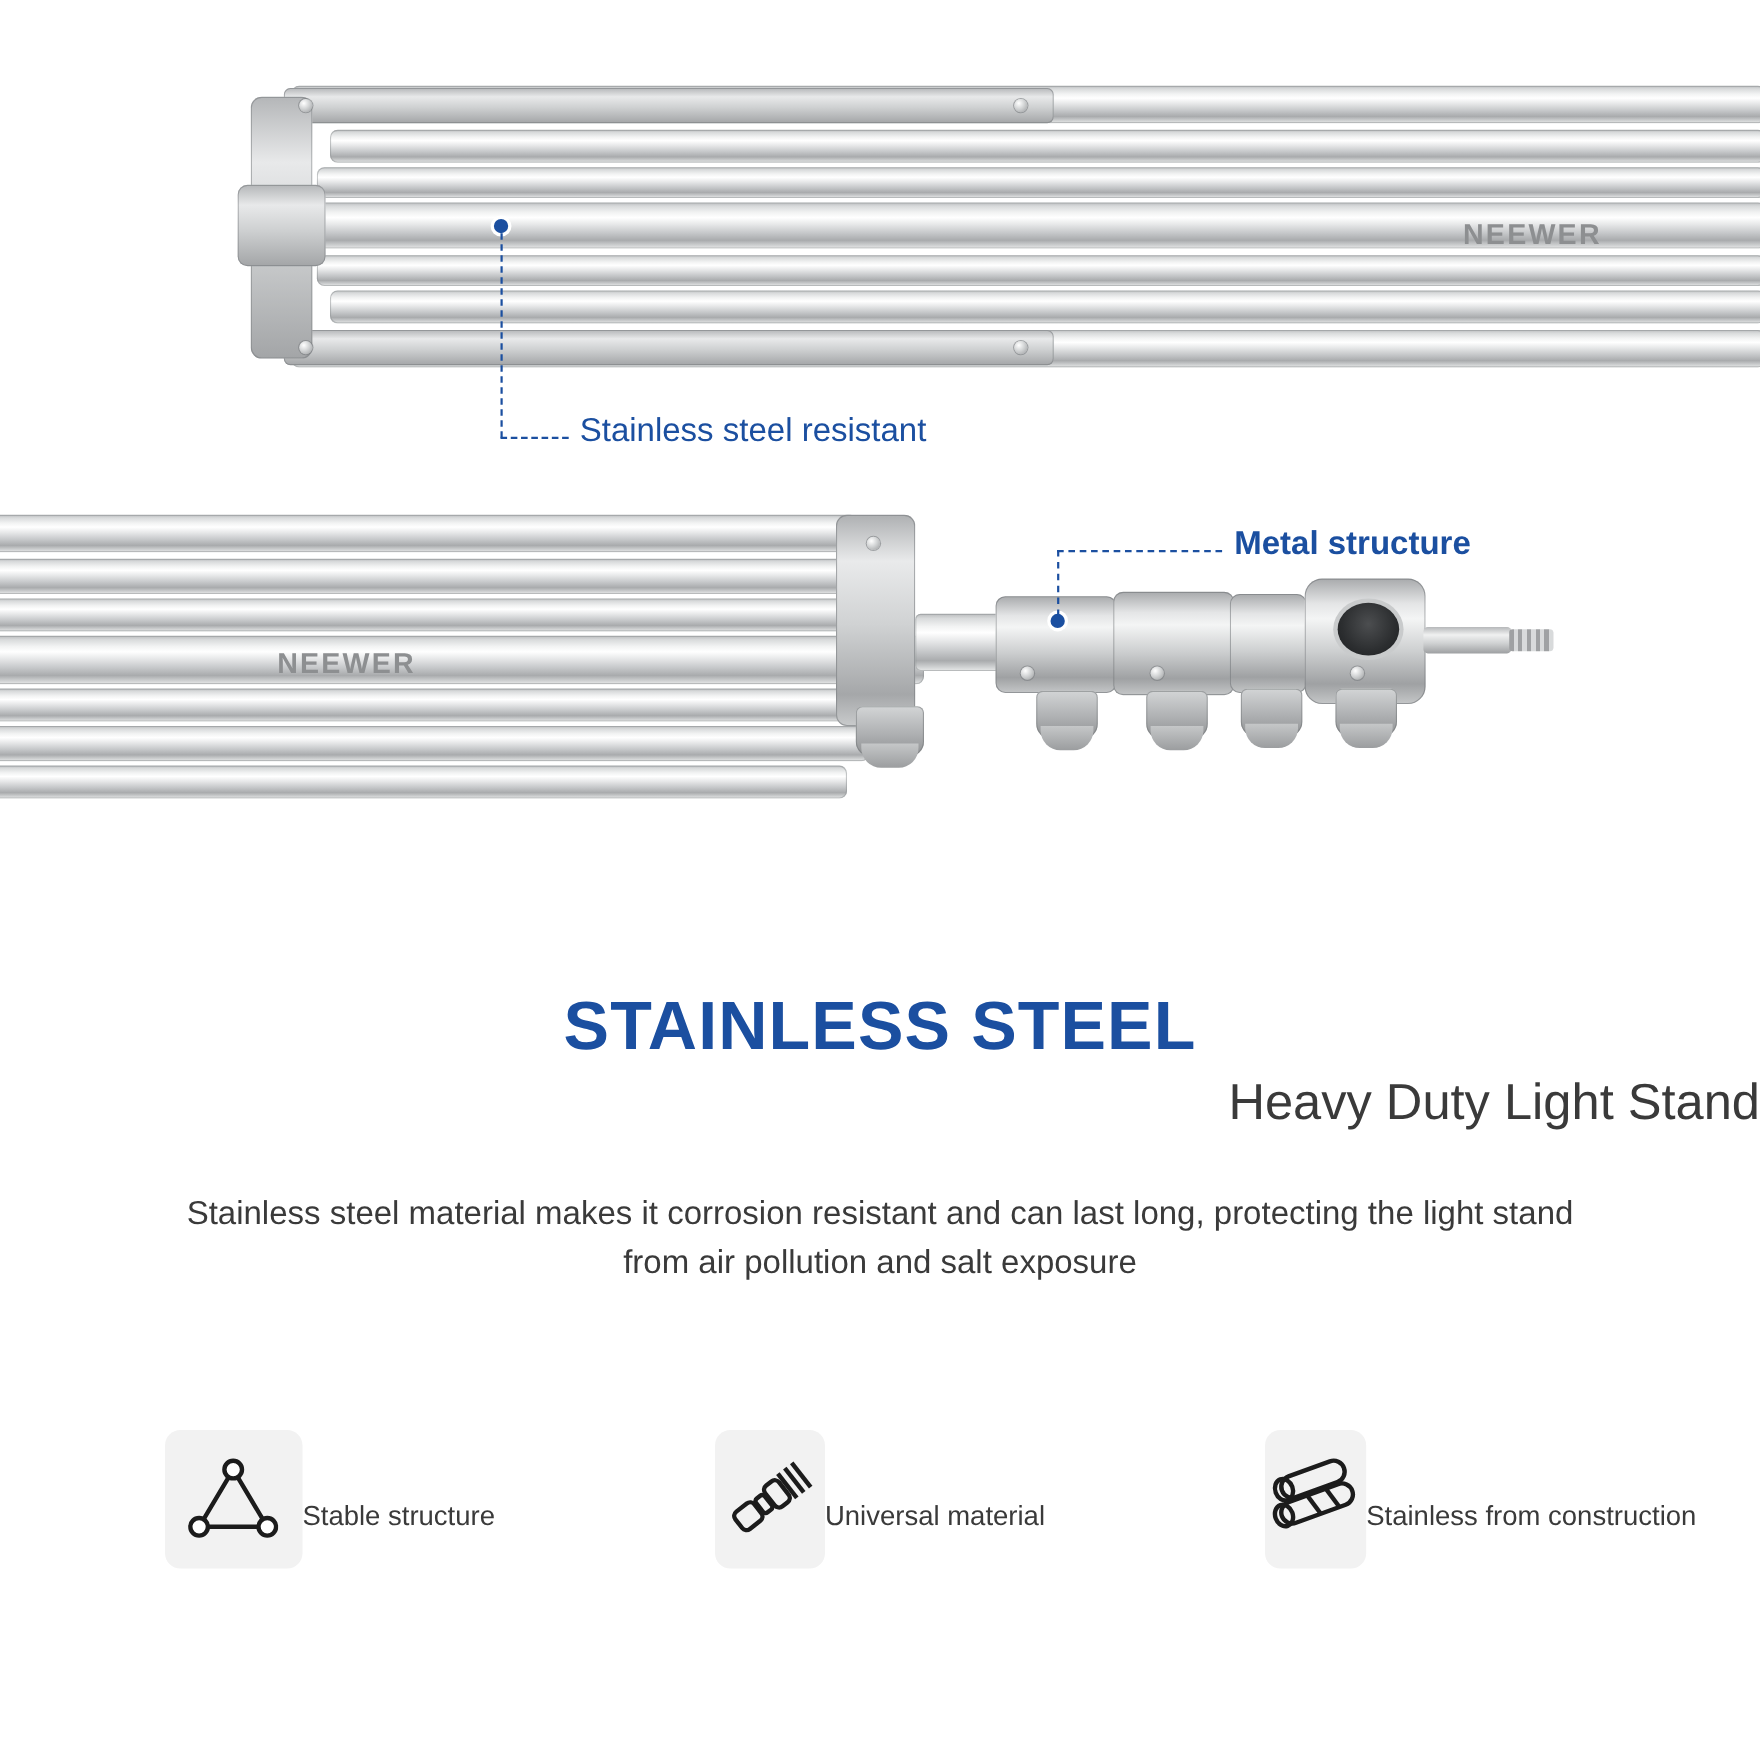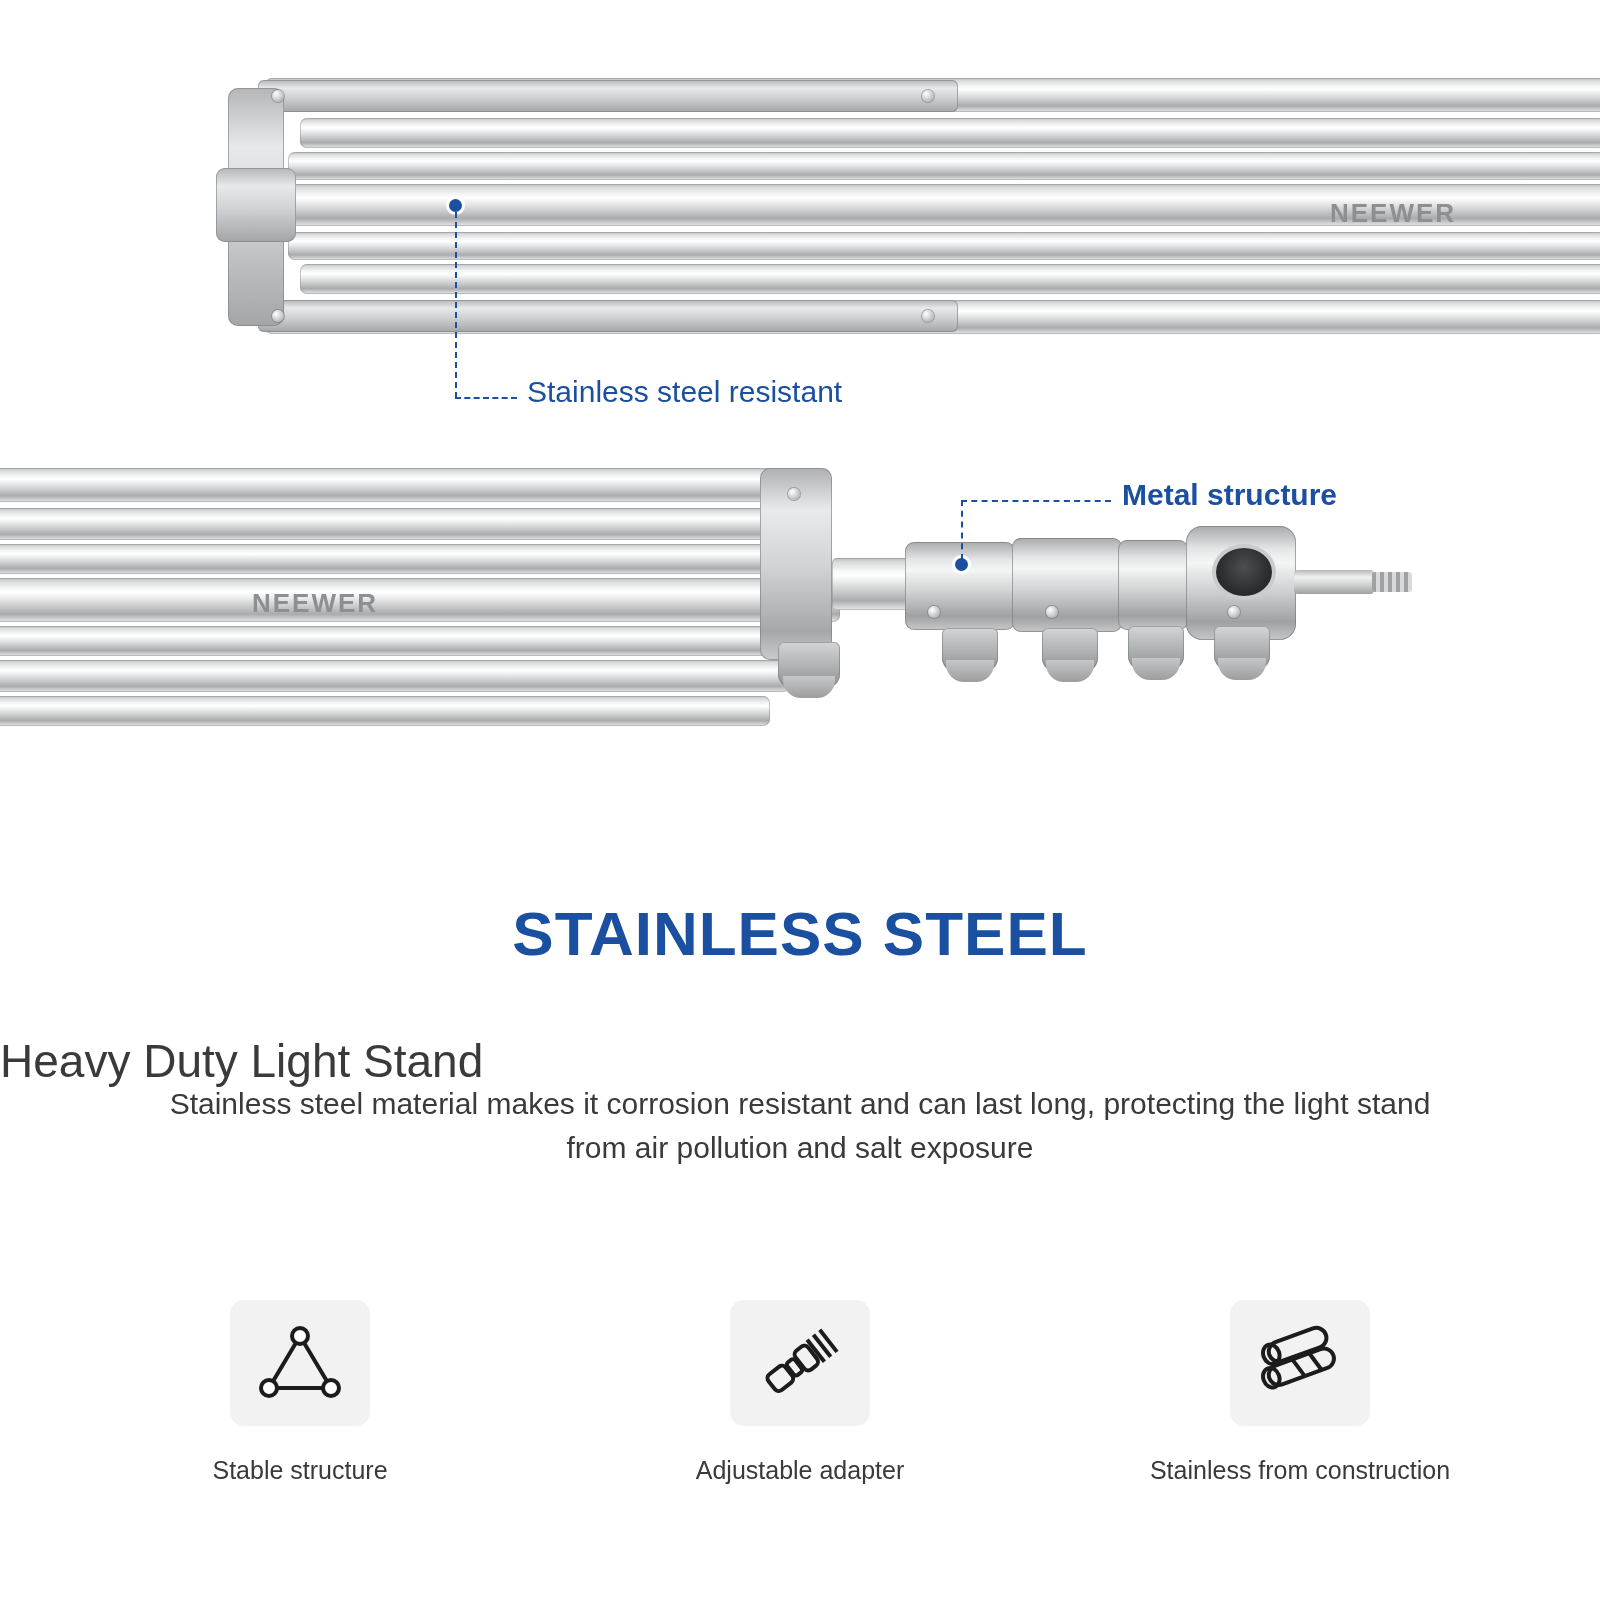--- a/index.html
+++ b/index.html
@@ -137,24 +137,24 @@
     left: 0;
     width: 1600px;
     text-align: center;
     font-size: 62px;
     font-weight: 700;
     letter-spacing: 1px;
     color: #1b4fa0;
   }
   .subhead {
     position: absolute;
-    top: 1034px;
+    top: 974px;
     left: 0;
     width: 1600px;
-    text-align: left;
+    text-align: right;
     font-size: 46px;
     font-weight: 400;
     color: #3a3a3a;
   }
   .desc {
     position: absolute;
     top: 1082px;
     left: 150px;
     width: 1300px;
     text-align: center;
@@ -168,21 +168,21 @@
     position: absolute;
     top: 1300px;
     left: 150px;
     width: 1300px;
     display: flex;
     justify-content: space-between;
   }
   .feature {
     width: 300px;
     display: flex;
-    flex-direction: column;
+    flex-direction: row;
     align-items: center;
   }
   .feature-icon {
     width: 140px;
     height: 126px;
     border-radius: 14px;
     background: #f2f2f2;
     display: flex;
     align-items: center;
     justify-content: center;
@@ -305,21 +305,21 @@
         <g transform="rotate(-38 42 40)">
           <rect x="6" y="30" width="22" height="20" rx="5"></rect>
           <rect x="30" y="32" width="10" height="16" rx="3"></rect>
           <rect x="42" y="28" width="16" height="24" rx="5"></rect>
           <line x1="62" y1="26" x2="62" y2="54"></line>
           <line x1="70" y1="26" x2="70" y2="54"></line>
           <line x1="78" y1="26" x2="78" y2="54"></line>
         </g>
       </svg>
     </div>
-    <div class="feature-label">Adjustable adapter</div>
+    <div class="feature-label">Universal material</div>
   </div>
 
   <div class="feature">
     <div class="feature-icon">
       <svg width="92" height="76" viewBox="0 0 92 76" fill="none" stroke="#1c1c1c" stroke-width="4">
         <g transform="rotate(-20 46 38)">
           <rect x="20" y="10" width="60" height="20" rx="10"></rect>
           <rect x="12" y="32" width="68" height="20" rx="10"></rect>
           <ellipse cx="22" cy="20" rx="8" ry="10"></ellipse>
           <ellipse cx="14" cy="42" rx="8" ry="10"></ellipse>

